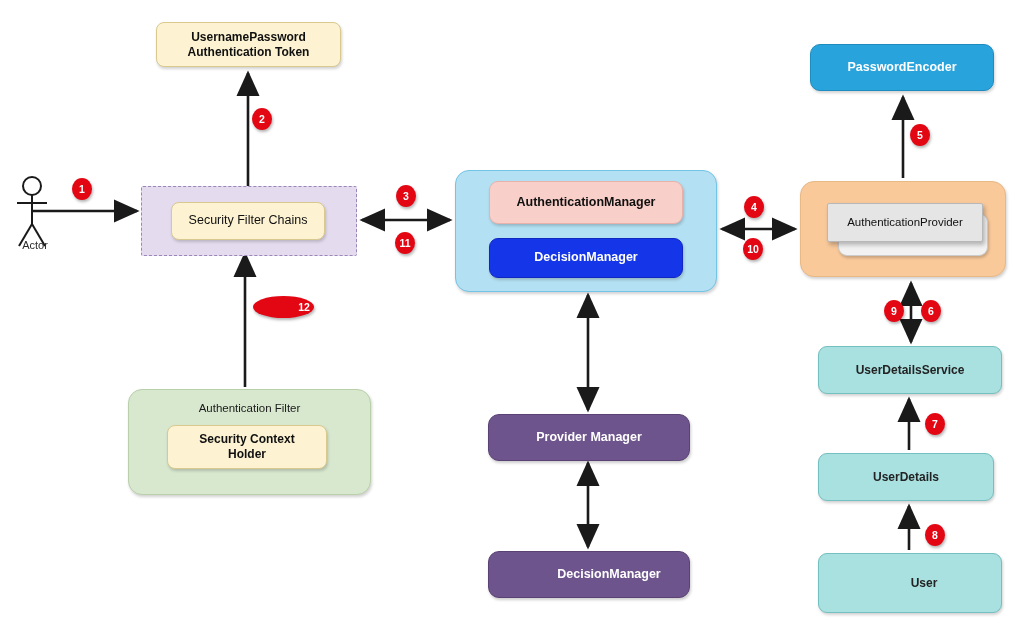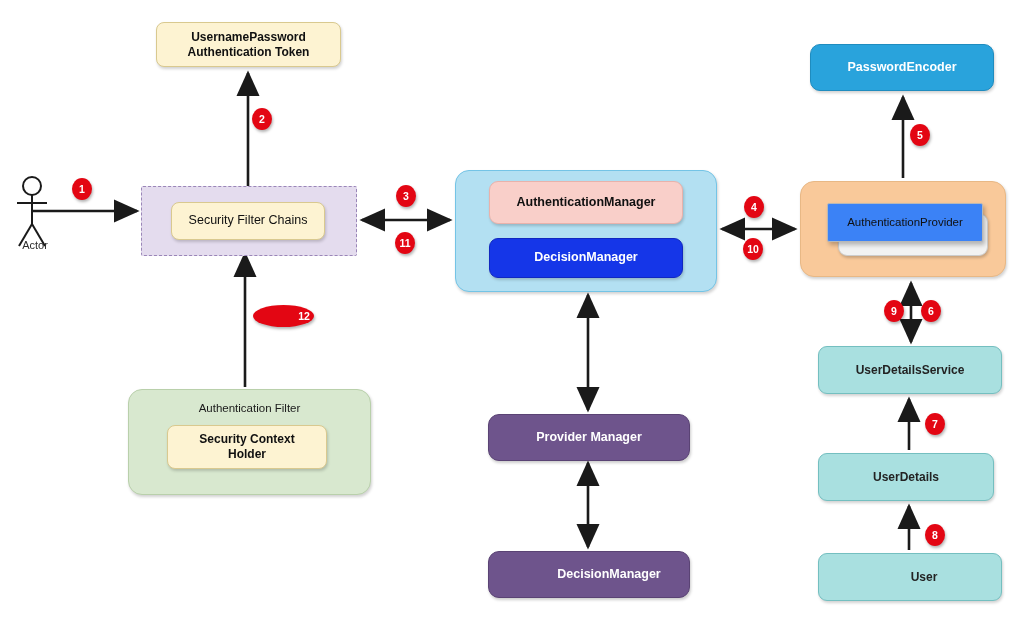--- a/index.html
+++ b/index.html
@@ -109,36 +109,36 @@
   }
   .card-back{
     left:838px; top:213px; width:150px; height:43px;
     background:#f2f2f2;
     border:1px solid #cccccc;
     border-radius:9px;
     box-shadow:1px 2px 3px rgba(0,0,0,.2);
   }
   .box-authprov{
     left:827px; top:203px; width:156px; height:39px;
-    background:#3b82f6;
+    background:#e5e5e5;
     border:1px solid #b8b8b8;
     border-radius:2px;
     font-size:11.5px; color:#101010;
     box-shadow:2px 3px 4px rgba(0,0,0,.25);
   }
   .box-cyan{
     background:#a9e0e0;
     border:1px solid #74bfc0;
     border-radius:9px;
     font-size:12px; font-weight:bold; color:#232323;
     box-shadow:1px 2px 3px rgba(0,0,0,.18);
   }
   .box-uds{ left:818px; top:346px; width:184px; height:48px; }
   .box-ud{  left:818px; top:453px; width:176px; height:48px; }
-  .box-user{left:818px; top:553px; width:184px; height:48px;padding-left:28px; }
+  .box-user{left:818px; top:553px; width:184px; height:60px;padding-left:28px; }
 
   .box-purple{
     background:#6e548c;
     border:1px solid #5a4374;
     border-radius:11px;
     font-size:12.5px; font-weight:bold; color:#ffffff;
     box-shadow:1px 2px 3px rgba(0,0,0,.2);
   }
   .box-provmgr{ left:488px; top:414px; width:202px; height:47px; }
   .box-decmgr{  left:488px; top:551px; width:202px; height:47px;padding-left:40px; }
@@ -272,15 +272,15 @@
   <div class="badge" style="left:252px; top:108px;">2</div>
   <div class="badge" style="left:396px; top:185px;">3</div>
   <div class="badge" style="left:744px; top:196px;">4</div>
   <div class="badge" style="left:910px; top:124px;">5</div>
   <div class="badge" style="left:921px; top:300px;">6</div>
   <div class="badge" style="left:925px; top:413px;">7</div>
   <div class="badge" style="left:925px; top:524px;">8</div>
   <div class="badge" style="left:884px; top:300px;">9</div>
   <div class="badge" style="left:743px; top:238px;">10</div>
   <div class="badge" style="left:395px; top:232px;">11</div>
-  <div class="badge" style="left:253px; top:305px;padding-left:41px;">12</div>
+  <div class="badge" style="left:253px; top:296px;padding-left:41px;">12</div>
 
 </div>
 
 </body></html>

